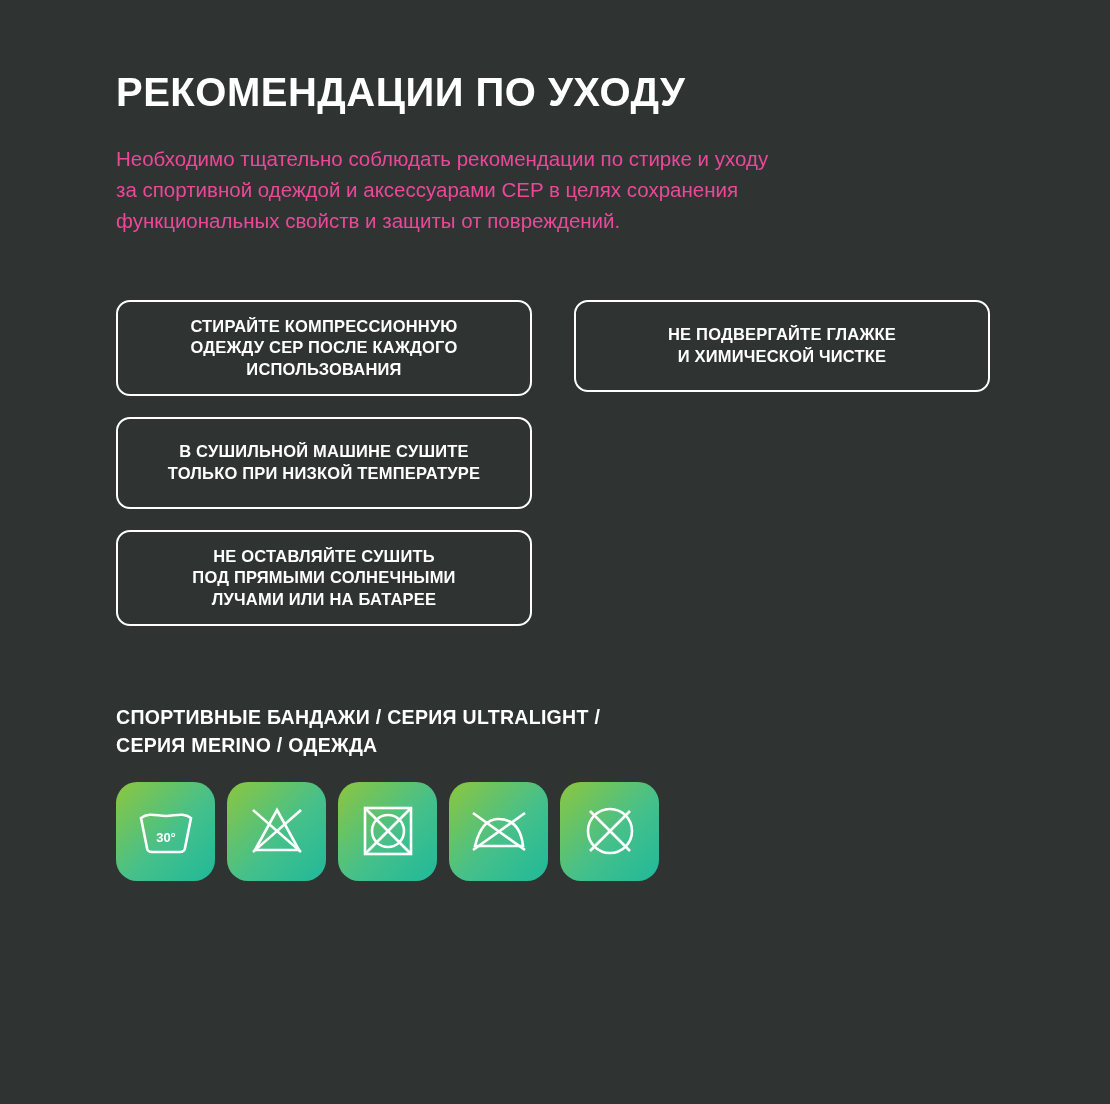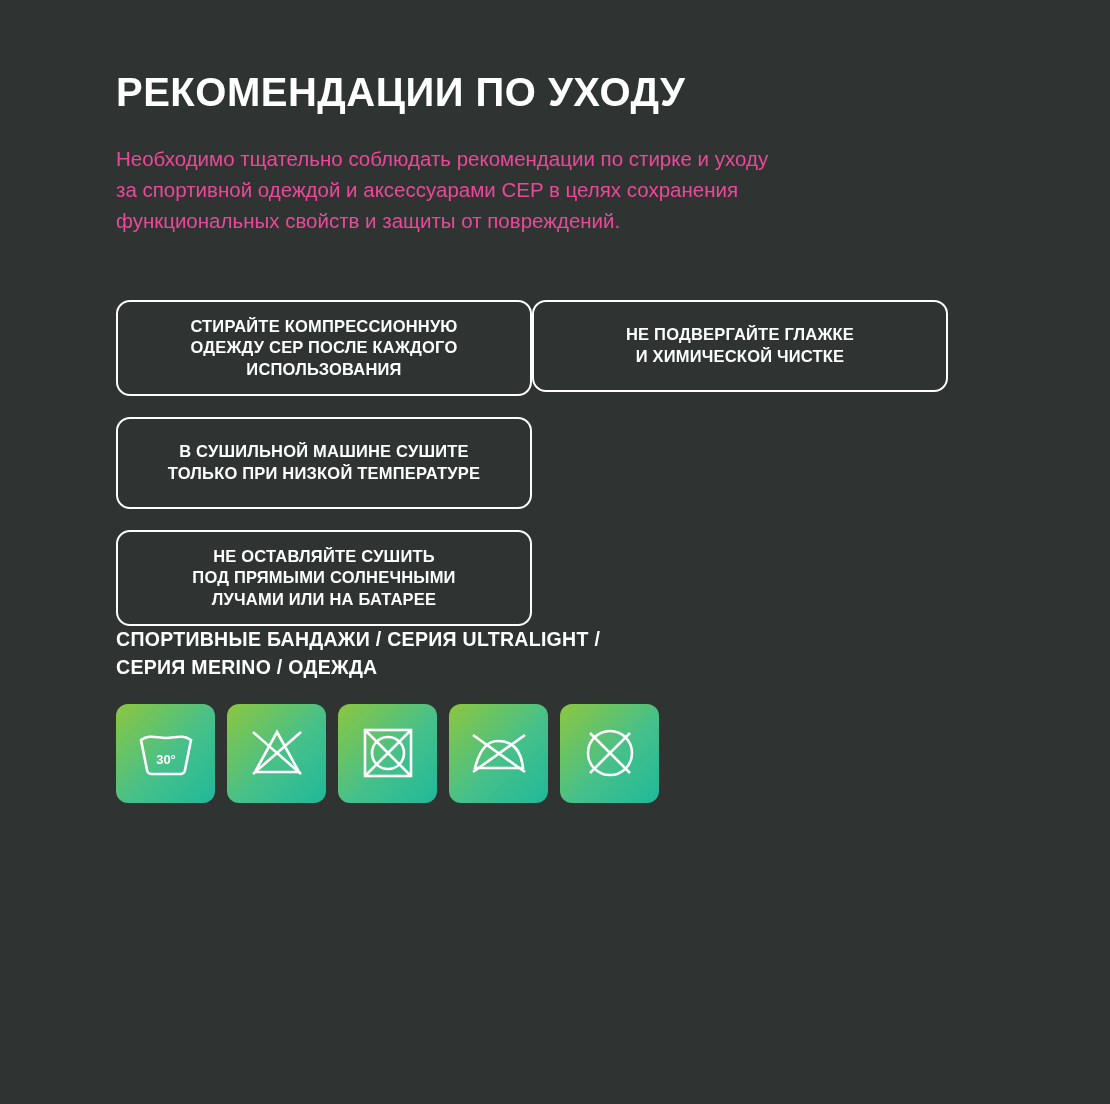--- a/index.html
+++ b/index.html
@@ -32,20 +32,21 @@
     font-size: 20.5px;
     line-height: 1.5;
     font-weight: 400;
     color: #ec4899;
     max-width: 890px;
     white-space: pre-line;
   }
   .cards {
     margin-top: 64px;
     display: flex;
+    gap: 42px;
   }
   .col {
     display: flex;
     flex-direction: column;
     gap: 21px;
   }
   .col-left { width: 416px; }
   .col-right { width: 416px; }
 
   .card {
@@ -59,37 +60,37 @@
     font-size: 16.5px;
     line-height: 1.32;
     letter-spacing: 0.2px;
     padding: 14px 18px;
     white-space: pre-line;
   }
   .card.h3 { height: 96px; }
   .card.h2 { height: 92px; }
   .card.big { height: 208px; }
 
-  .footer-block { }
+  .footer-block { margin-top: 78px; }
   .footer-title {
     font-size: 19.5px;
     font-weight: bold;
     line-height: 1.42;
     letter-spacing: 0.3px;
     white-space: pre-line;
   }
   .icons {
     margin-top: 22px;
     display: flex;
     gap: 12px;
   }
   .icon-tile {
     width: 99px;
     height: 99px;
-    border-radius: 12px;
+    border-radius: 21px;
     background: linear-gradient(135deg, #8cc63f 0%, #46c08a 55%, #1fb99a 100%);
     display: flex;
     align-items: center;
     justify-content: center;
   }
   .icon-tile svg { display: block; }
 </style>
 </head>
 <body>
 

